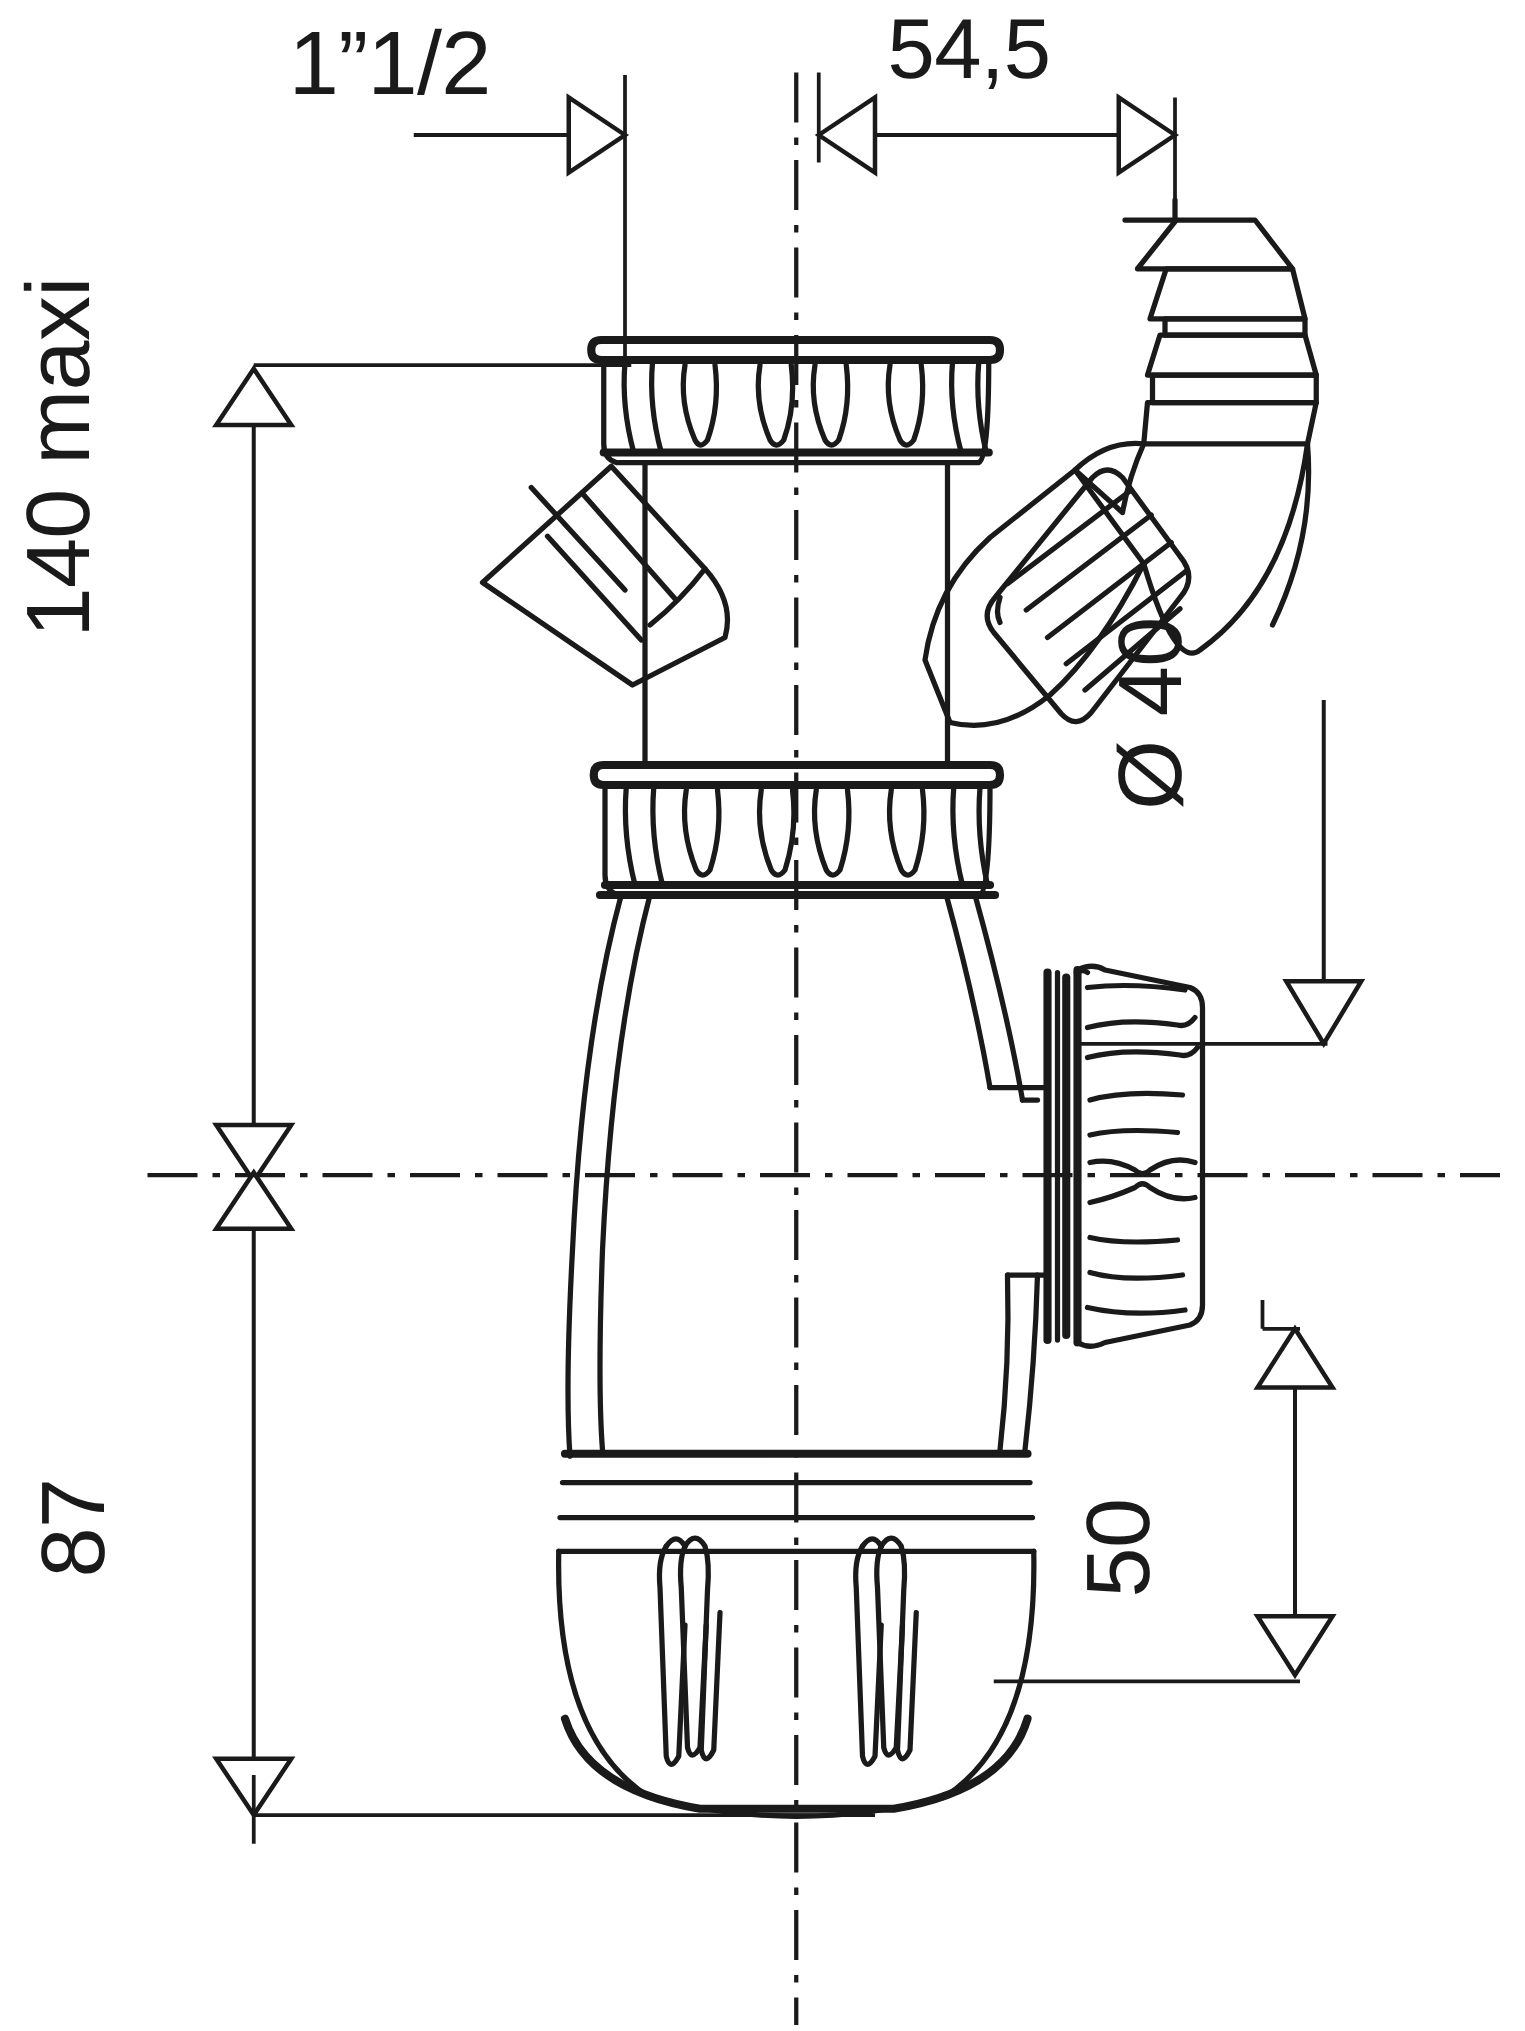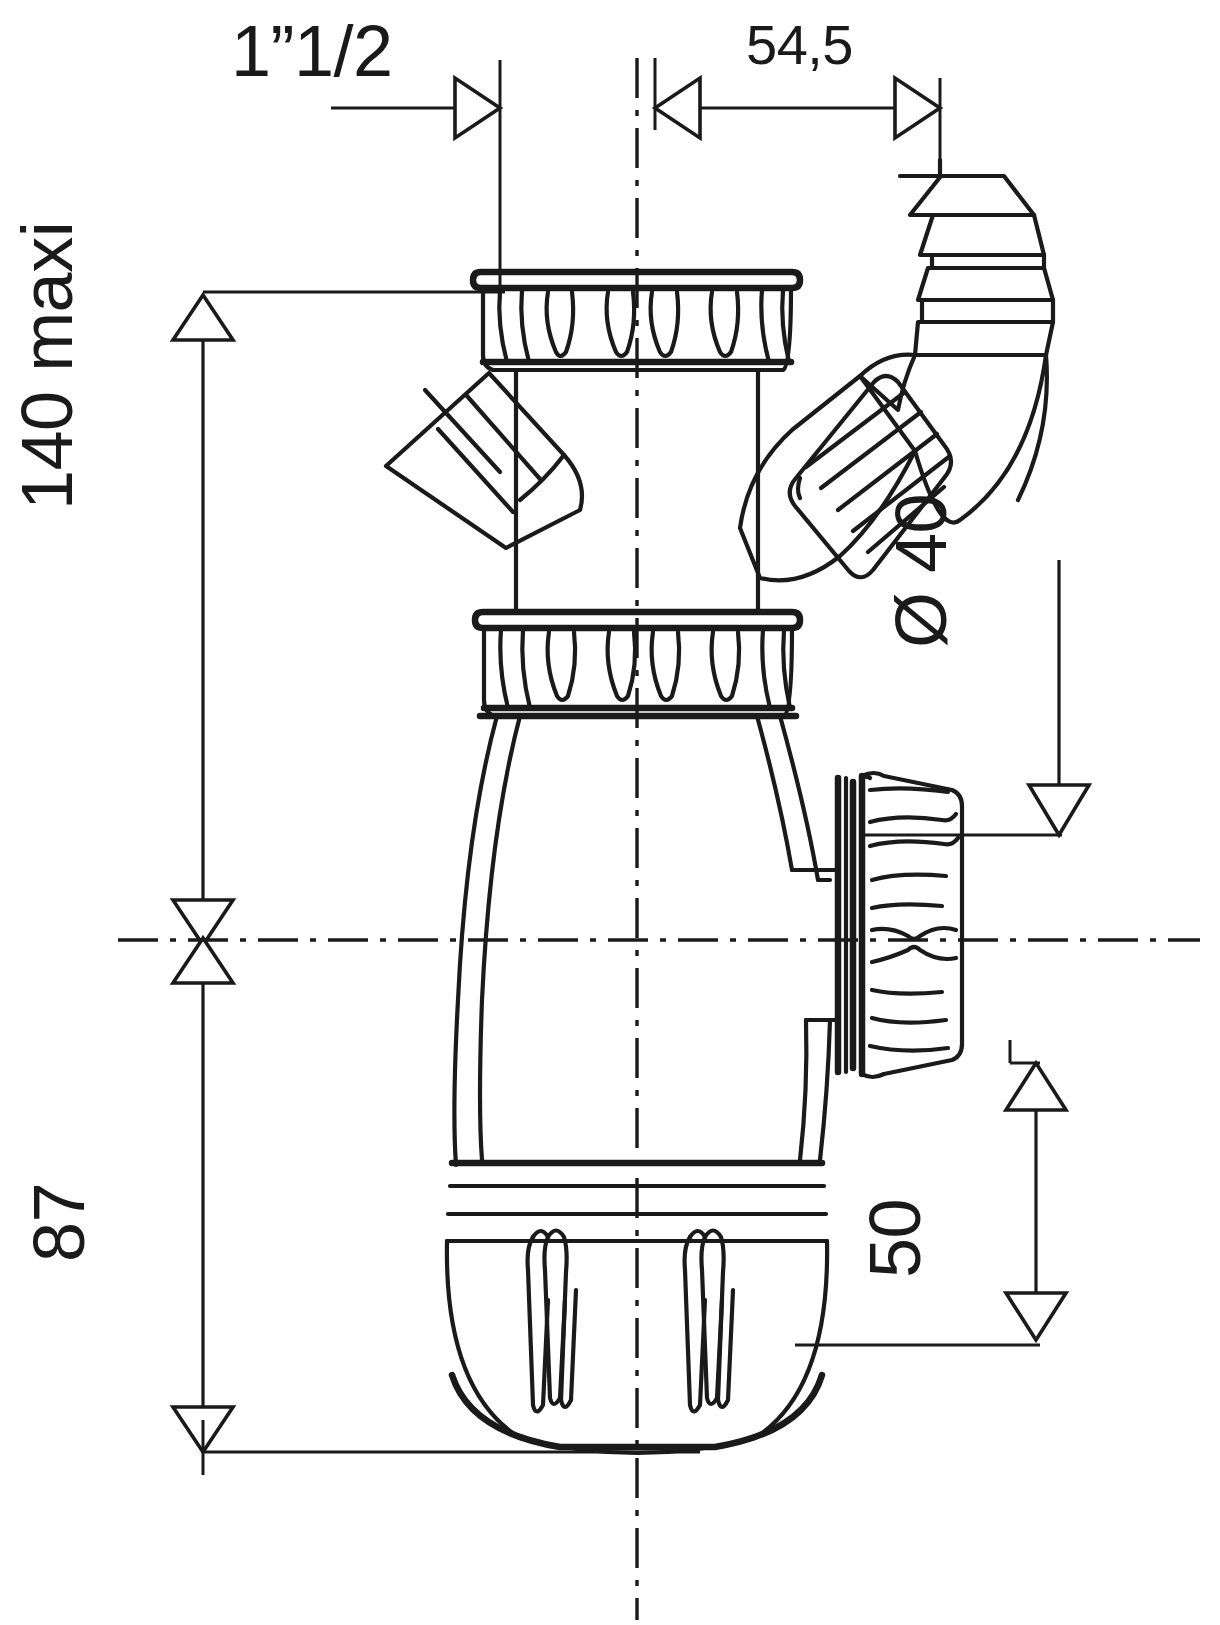--- a/index.html
+++ b/index.html
@@ -231,21 +231,21 @@
       <path class="ln" d="M872,962 Q890,958 908,950 Q914,944 920,950 Q938,962 956,958"></path>
       <path class="ln" d="M872,990 Q898,996 942,992"></path>
       <path class="ln" d="M872,1018 Q900,1026 946,1020"></path>
       <path class="ln" d="M870,1046 Q905,1054 948,1048"></path>
     </g>
 
   </svg>
 
   <div class="dimlabel" style="left:231px; top:10px; font-size:72px;">1”1/2</div>
 
-  <div class="dimlabel" style="left:710px; top:12px; font-size:56px;margin-left:36px;">54,5</div>
+  <div class="dimlabel" style="left:710px; top:0; font-size:68px;">54,5</div>
 
   <div class="dimlabel rot90" style="left:10px; top:428px; font-size:72px;">115 mini</div>
 
   <div class="dimlabel rot90" style="left:88px; top:428px; font-size:72px;">140 maxi</div>
 
   <div class="dimlabel rot90" style="left:100px; top:1180px; font-size:72px;">87</div>
 
   <div class="dimlabel rot90" style="left:962px; top:566px; font-size:72px;">Ø 40</div>
 
   <div class="dimlabel rot90" style="left:936px; top:1196px; font-size:72px;">50</div>

